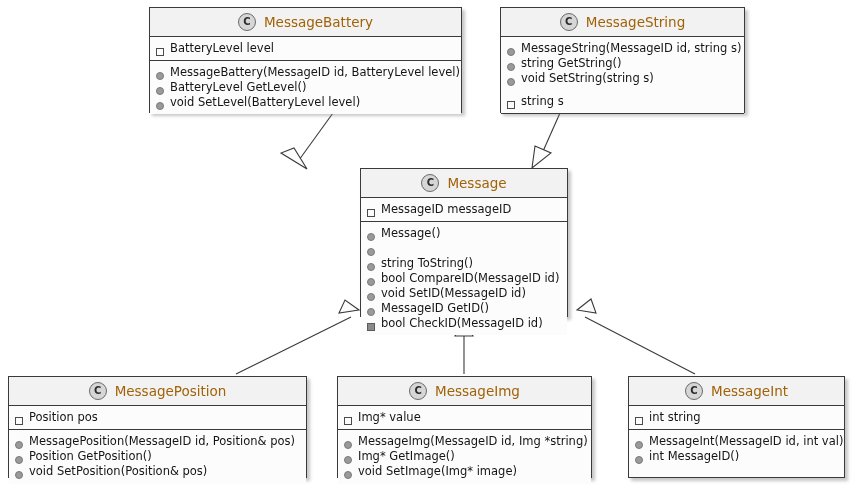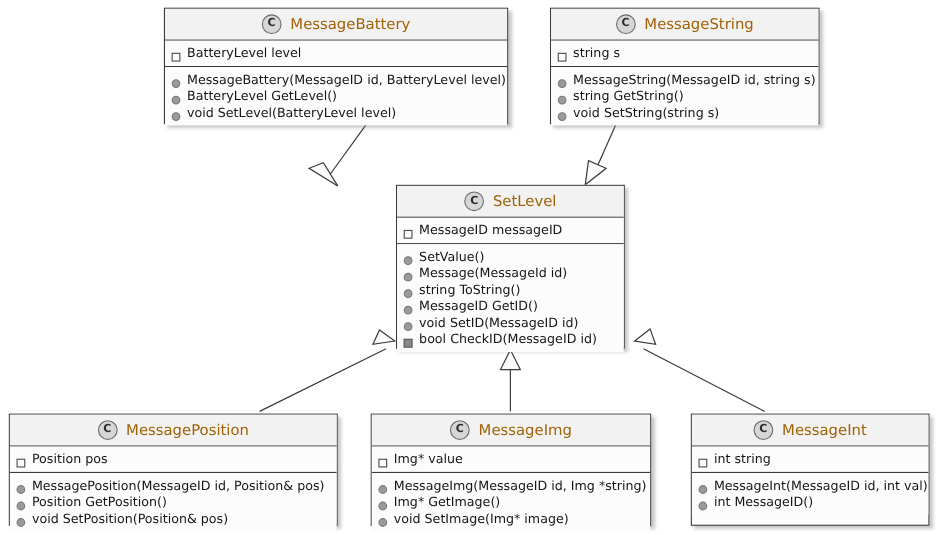--- a/index.html
+++ b/index.html
@@ -145,73 +145,76 @@
           <span class="member-text">void SetLevel(BatteryLevel level)</span>
         </div>
       </div>
   </div>
 
   <div class="uml-class" style="left: 500px; top: 7px; width: 245px; height: 106px;">
     <div class="class-header">
       <span class="class-icon">C</span>
       <span class="class-title">MessageString</span>
     </div>
+    <div class="class-section methods-section">
+        <div class="member-row">
+          <span class="marker method-public"></span>
+          <span class="member-text">MessageString(MessageID id, string s)</span>
+        </div>
+        <div class="member-row">
+          <span class="marker method-public"></span>
+          <span class="member-text">string GetString()</span>
+        </div>
+        <div class="member-row">
+          <span class="marker method-public"></span>
+          <span class="member-text">void SetString(string s)</span>
+        </div>
+      </div>
     <div class="class-section fields-section">
         <div class="member-row">
           <span class="marker field-private"></span>
           <span class="member-text">string s</span>
         </div>
       </div>
-    <div class="class-section methods-section">
-        <div class="member-row">
-          <span class="marker method-public"></span>
-          <span class="member-text">MessageString(MessageID id, string s)</span>
-        </div>
-        <div class="member-row">
-          <span class="marker method-public"></span>
-          <span class="member-text">string GetString()</span>
-        </div>
-        <div class="member-row">
-          <span class="marker method-public"></span>
-          <span class="member-text">void SetString(string s)</span>
-        </div>
-      </div>
   </div>
 
   <div class="uml-class" style="left: 360px; top: 168px; width: 208px; height: 149px;">
     <div class="class-header">
       <span class="class-icon">C</span>
-      <span class="class-title">SetLevel</span>
+      <span class="class-title">Message</span>
     </div>
     <div class="class-section fields-section">
         <div class="member-row">
           <span class="marker field-private"></span>
           <span class="member-text">MessageID messageID</span>
         </div>
       </div>
     <div class="class-section methods-section">
         <div class="member-row">
           <span class="marker method-public"></span>
-          <span class="member-text">SetValue()</span>
-        </div>
-        <div class="member-row">
-          <span class="marker method-public"></span>
-          <span class="member-text">Message(MessageId id)</span>
+          <span class="member-text">Message()</span>
+        </div>
+        <div class="member-row">
+          <span class="marker method-public"></span>
         </div>
         <div class="member-row">
           <span class="marker method-public"></span>
           <span class="member-text">string ToString()</span>
         </div>
         <div class="member-row">
           <span class="marker method-public"></span>
+          <span class="member-text">bool CompareID(MessageID id)</span>
+        </div>
+        <div class="member-row">
+          <span class="marker method-public"></span>
+          <span class="member-text">void SetID(MessageID id)</span>
+        </div>
+        <div class="member-row">
+          <span class="marker method-public"></span>
           <span class="member-text">MessageID GetID()</span>
-        </div>
-        <div class="member-row">
-          <span class="marker method-public"></span>
-          <span class="member-text">void SetID(MessageID id)</span>
         </div>
         <div class="member-row">
           <span class="marker method-protected"></span>
           <span class="member-text">bool CheckID(MessageID id)</span>
         </div>
       </div>
   </div>
 
   <div class="uml-class" style="left: 8px; top: 376px; width: 299px; height: 102px;">
     <div class="class-header">

